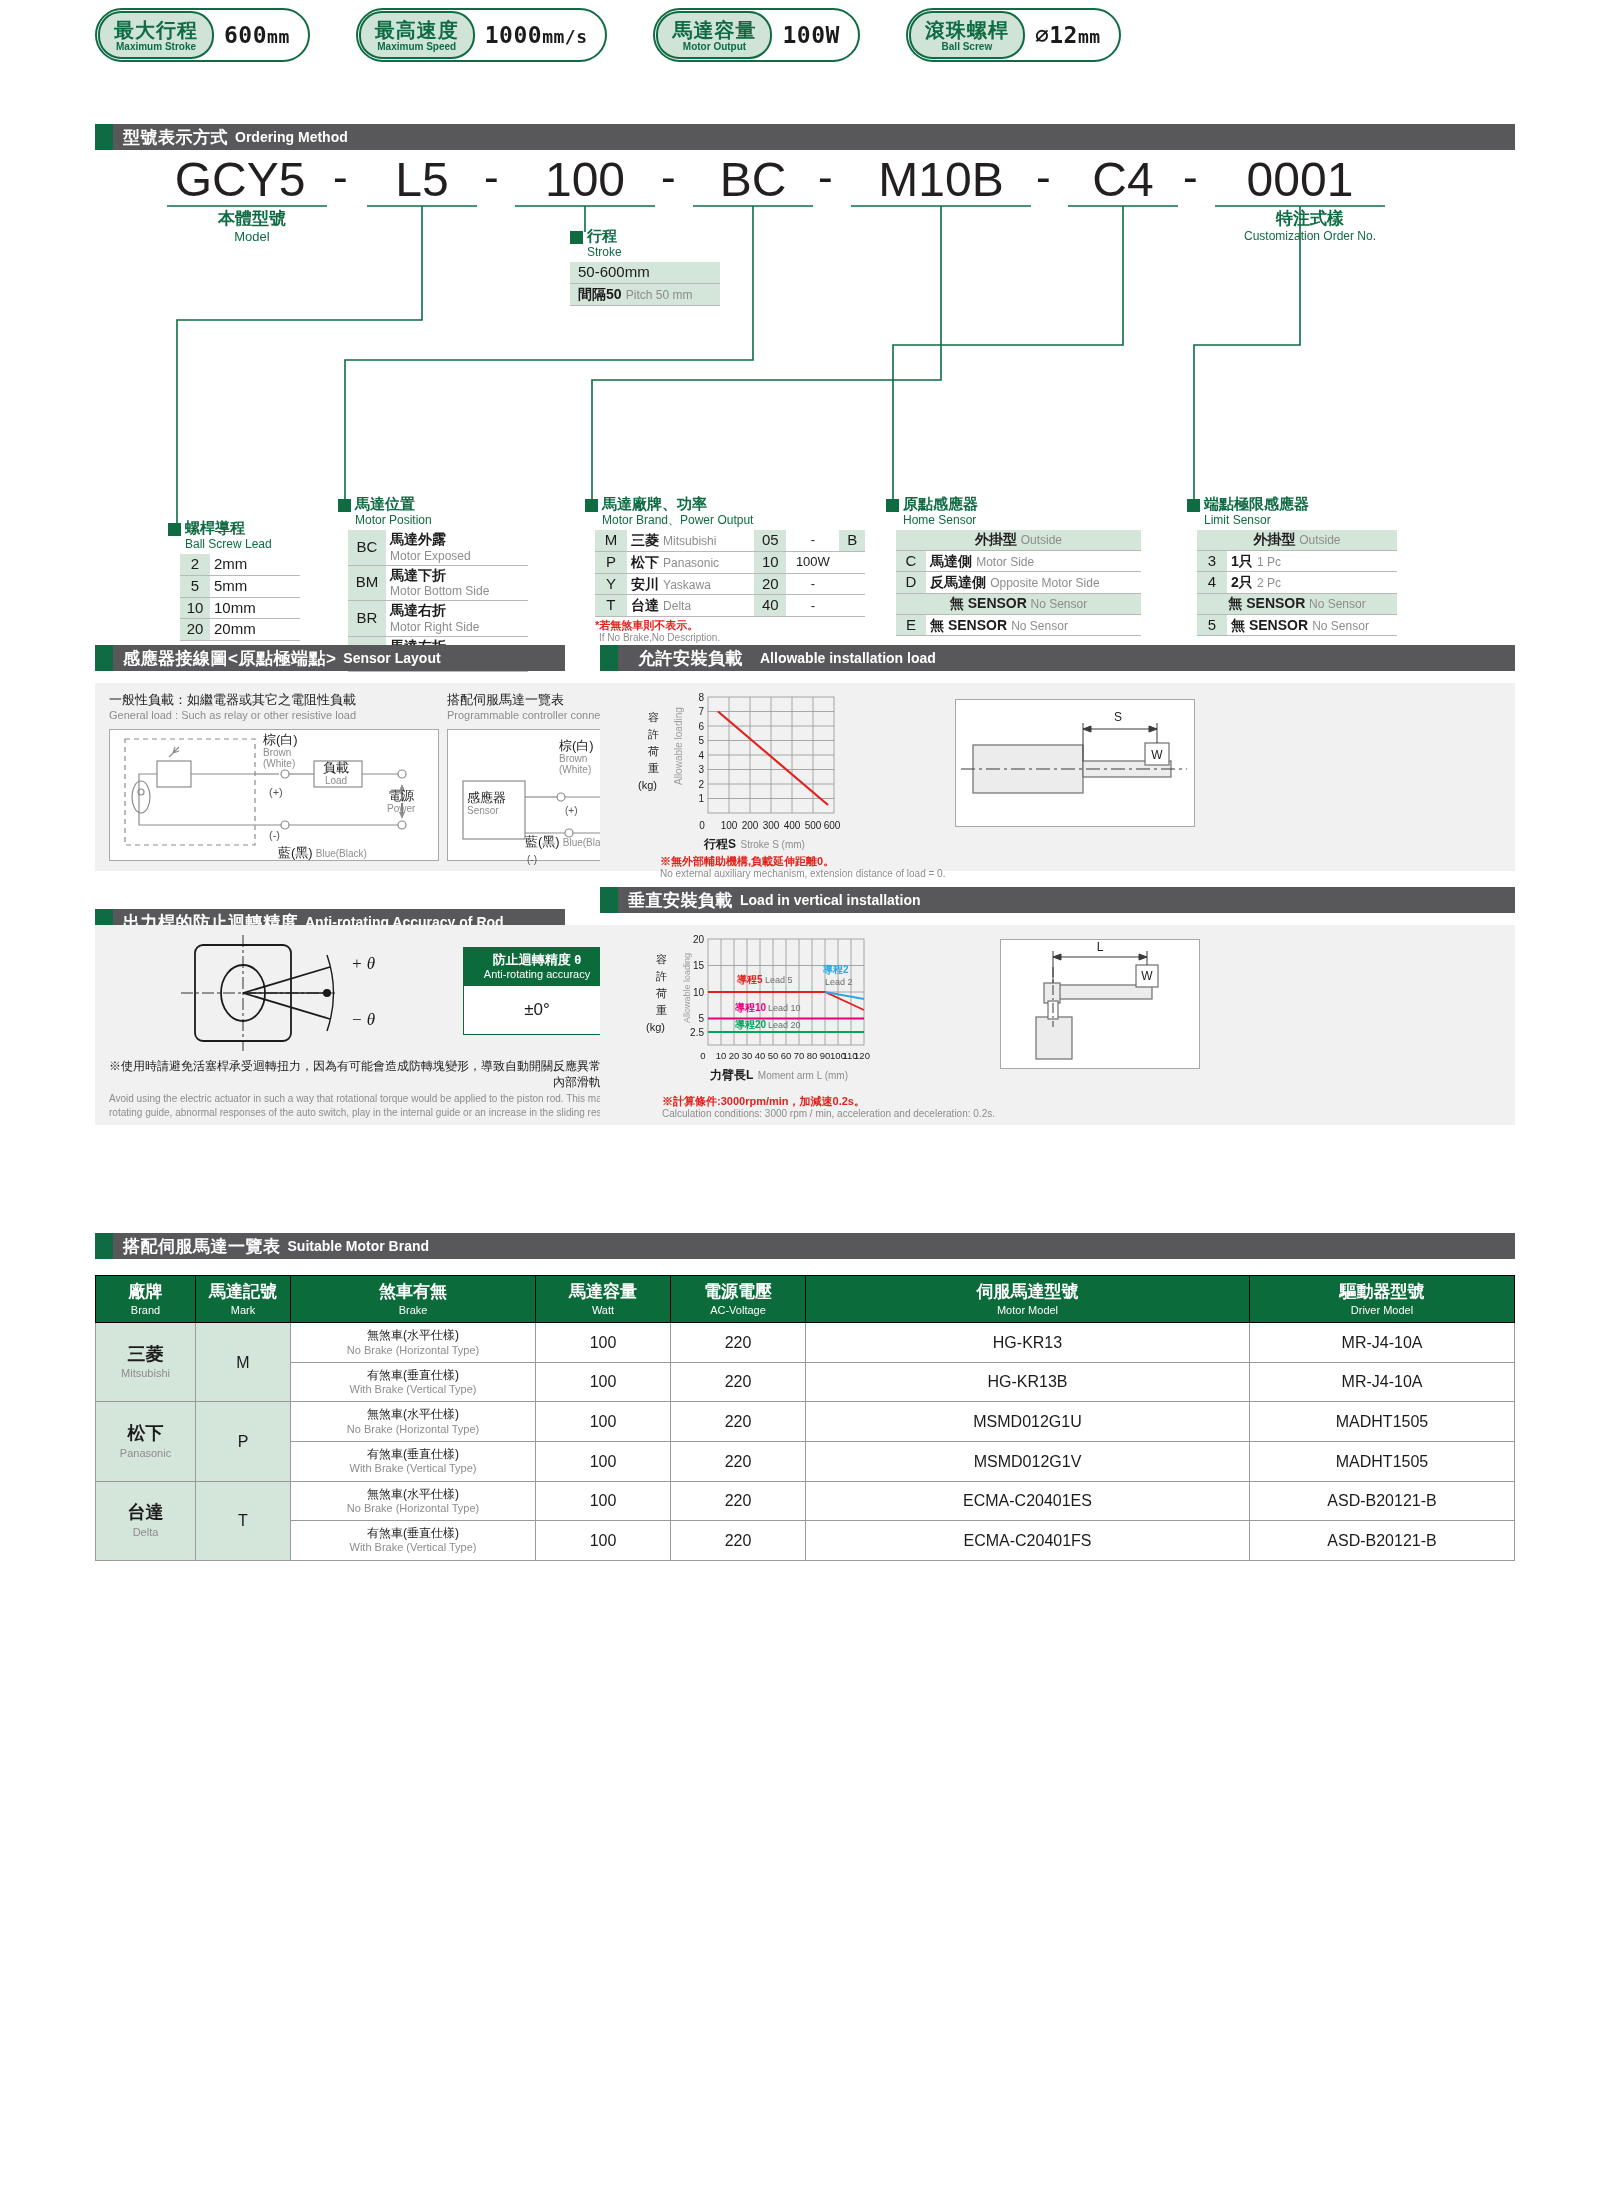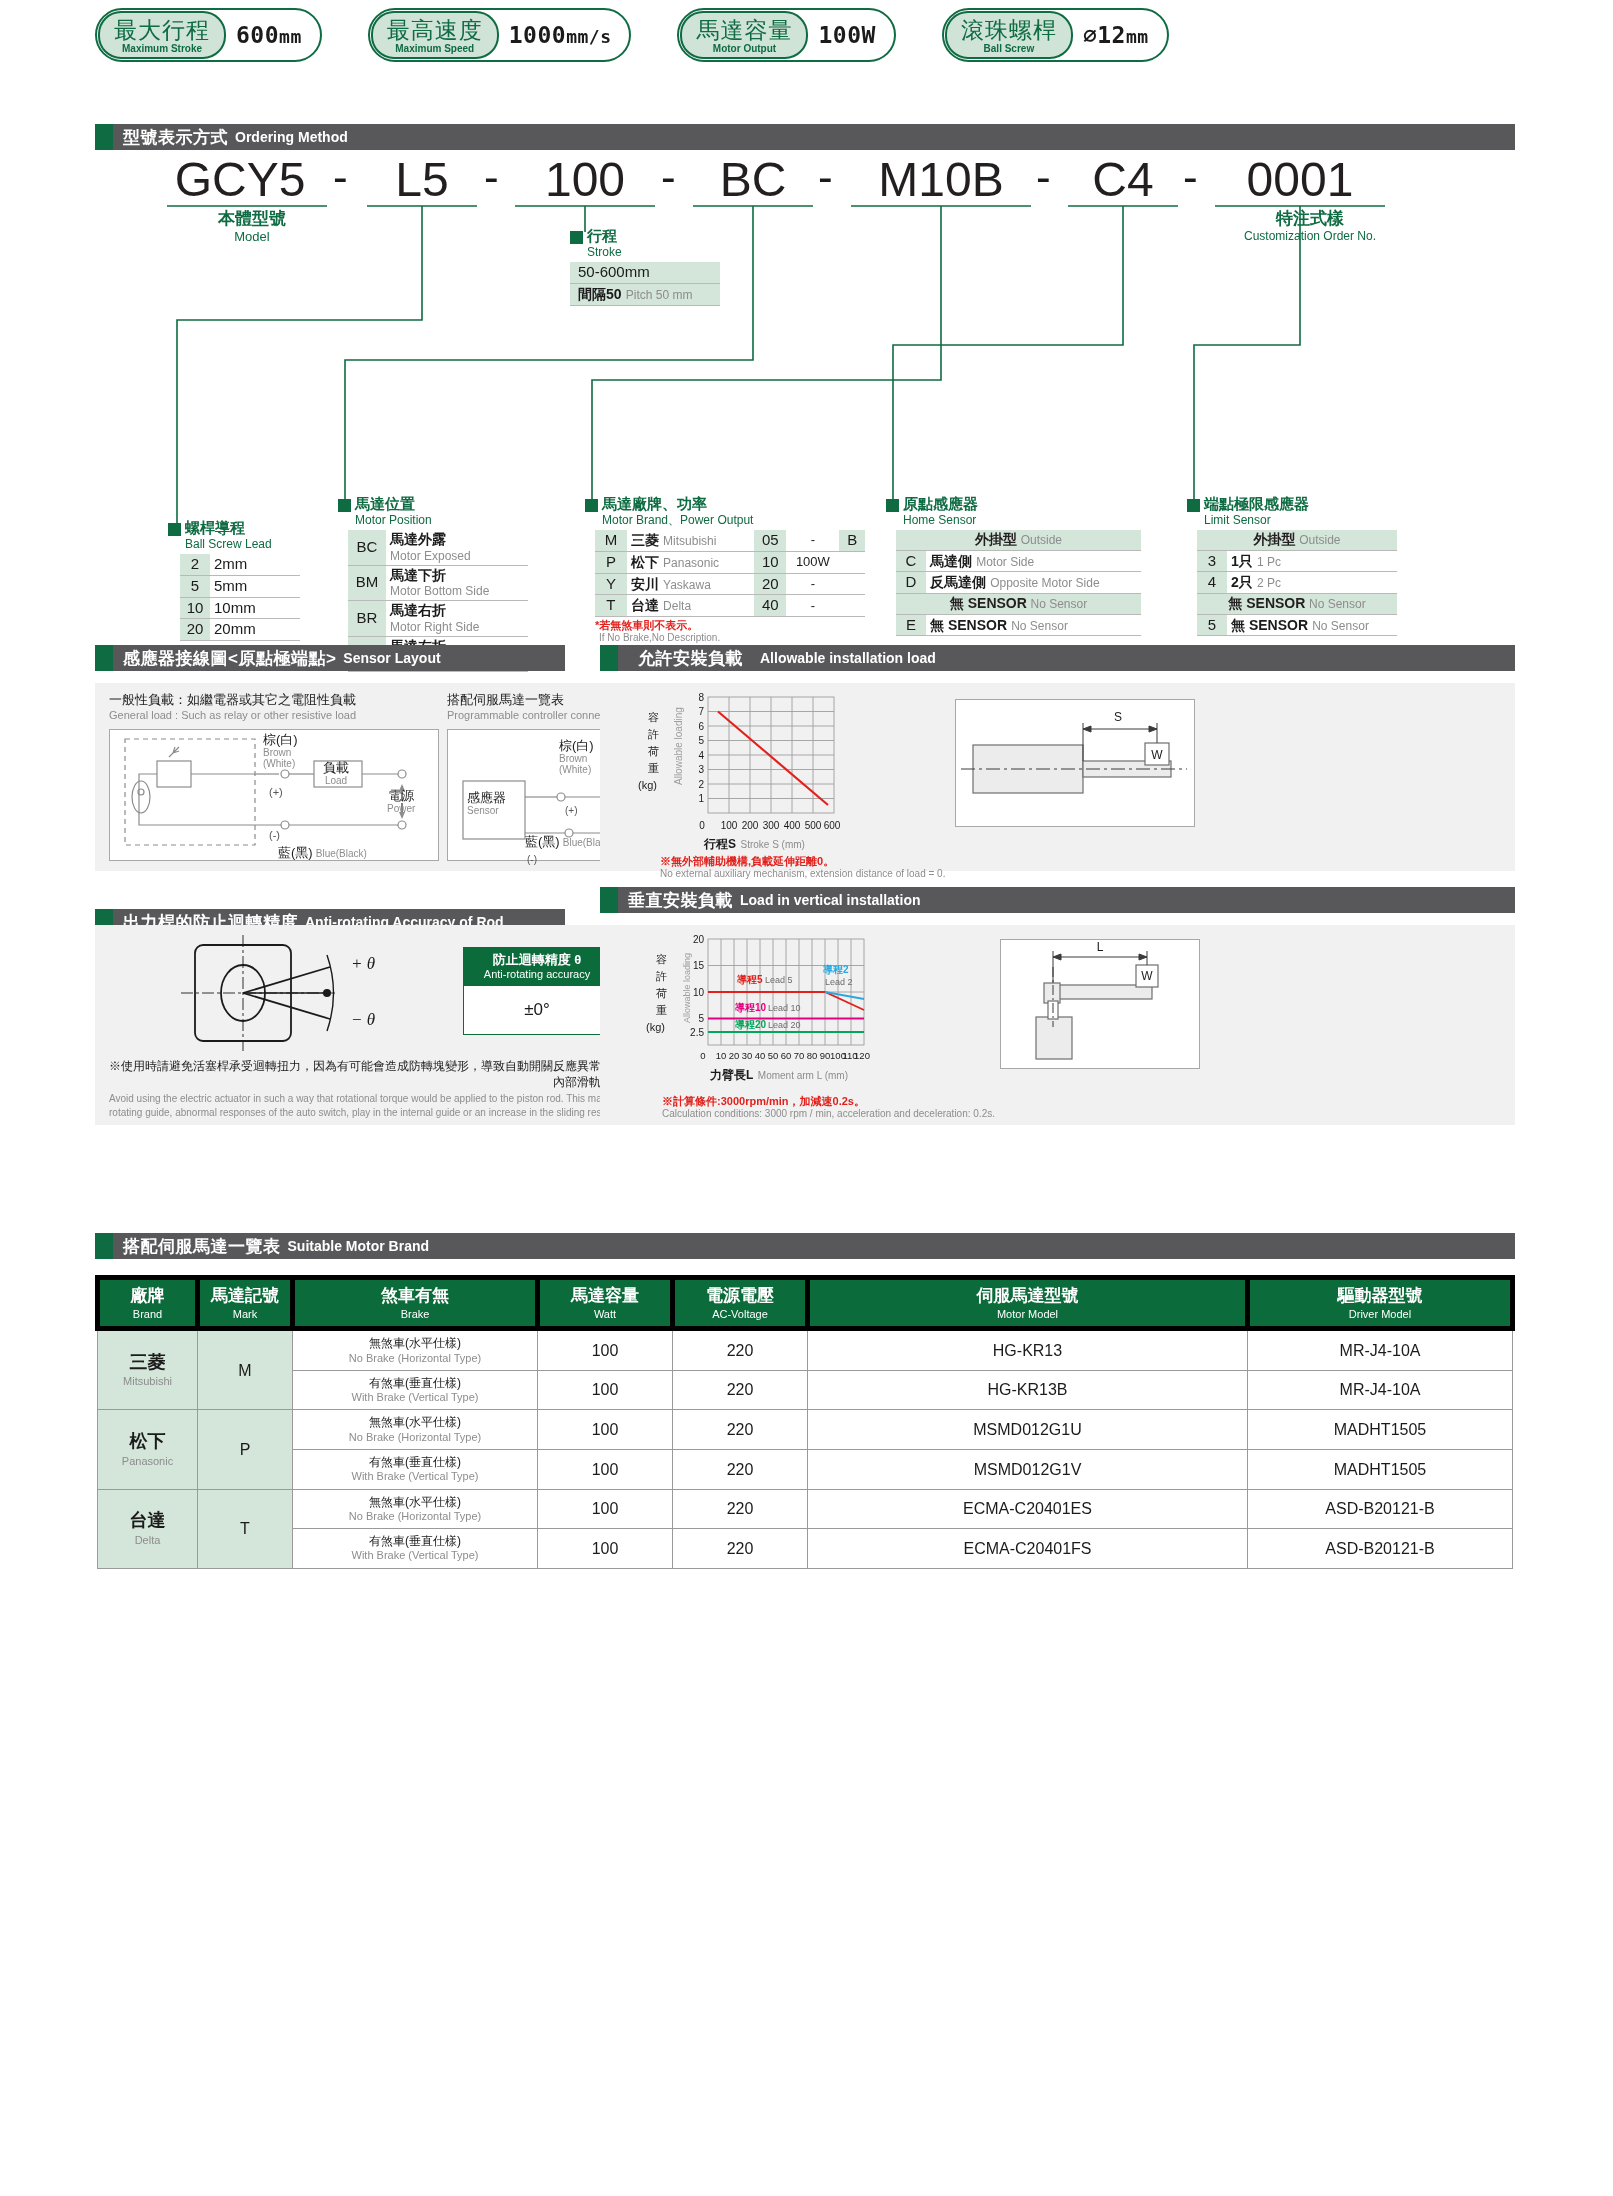--- a/index.html
+++ b/index.html
@@ -24,21 +24,21 @@
   }
   .badge-pill {
     background:#cfe3d7;
     border:2px solid #0e6b42;
     border-radius:23px;
     height:48px; margin:1px 10px 1px 1px;
     padding:2px 14px 0 14px;
     display:flex; flex-direction:column; align-items:center; justify-content:center;
     line-height:1;
   }
-  .badge-cn { font-size:23px; font-weight:normal; color:#0e6b42; letter-spacing:1px; }
+  .badge-cn { font-size:20px; font-weight:bold; color:#0e6b42; letter-spacing:1px; }
   .badge-en { font-size:10px; font-weight:bold; color:#0e6b42; margin-top:2px; letter-spacing:0px; }
   .badge-val { font-size:23px; font-weight:bold; color:#1b1b1b; letter-spacing:0.5px; font-family:"DejaVu Sans Mono", monospace; }
   .badge-val small { font-size:18px; }
 
   
   .sec-head {
     position:absolute;
     height:26px;
     background:#58585a;
     display:flex; align-items:center;
@@ -94,21 +94,21 @@
   .axis-lab-cn { font-size:12px; color:#1b1b1b; }
   .axis-lab-en { font-size:10px; color:#8d8d8d; }
 
   
   #motor-head { top:1233px; left:95px; width:1420px; }
   table.motor {
     position:absolute; top:1275px; left:95px; width:1420px;
     border-collapse:collapse; background:#fff;
   }
   table.motor th {
-    background:#0b6b3a; color:#fff; border:5px solid #000000;
+    background:#0b6b3a; color:#fff; border:1px solid #000000;
     padding:6px 4px; line-height:1.15;
   }
   table.motor th .cn { font-size:17px; font-weight:bold; display:block;}
   table.motor th .en { font-size:11px; font-weight:normal; display:block; margin-top:2px;}
   table.motor td {
     border:1px solid #9a9a9a; text-align:center; padding:5px 4px;
     font-size:16px; color:#1b1b1b; line-height:1.2;
   }
   td.brandcell { background:#d4e5da; }
   td.brandcell .cn { font-size:18px; font-weight:bold; display:block;}

